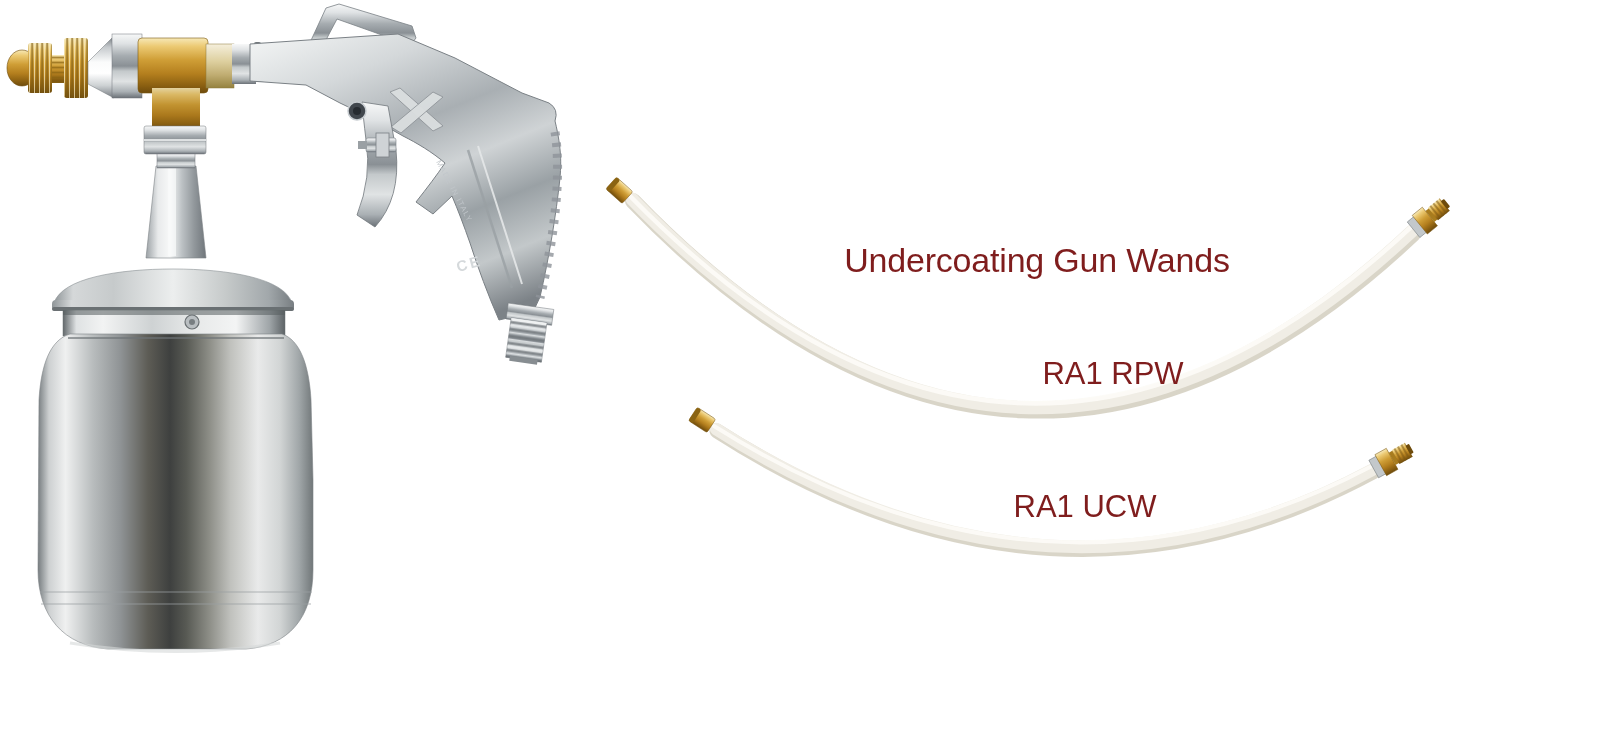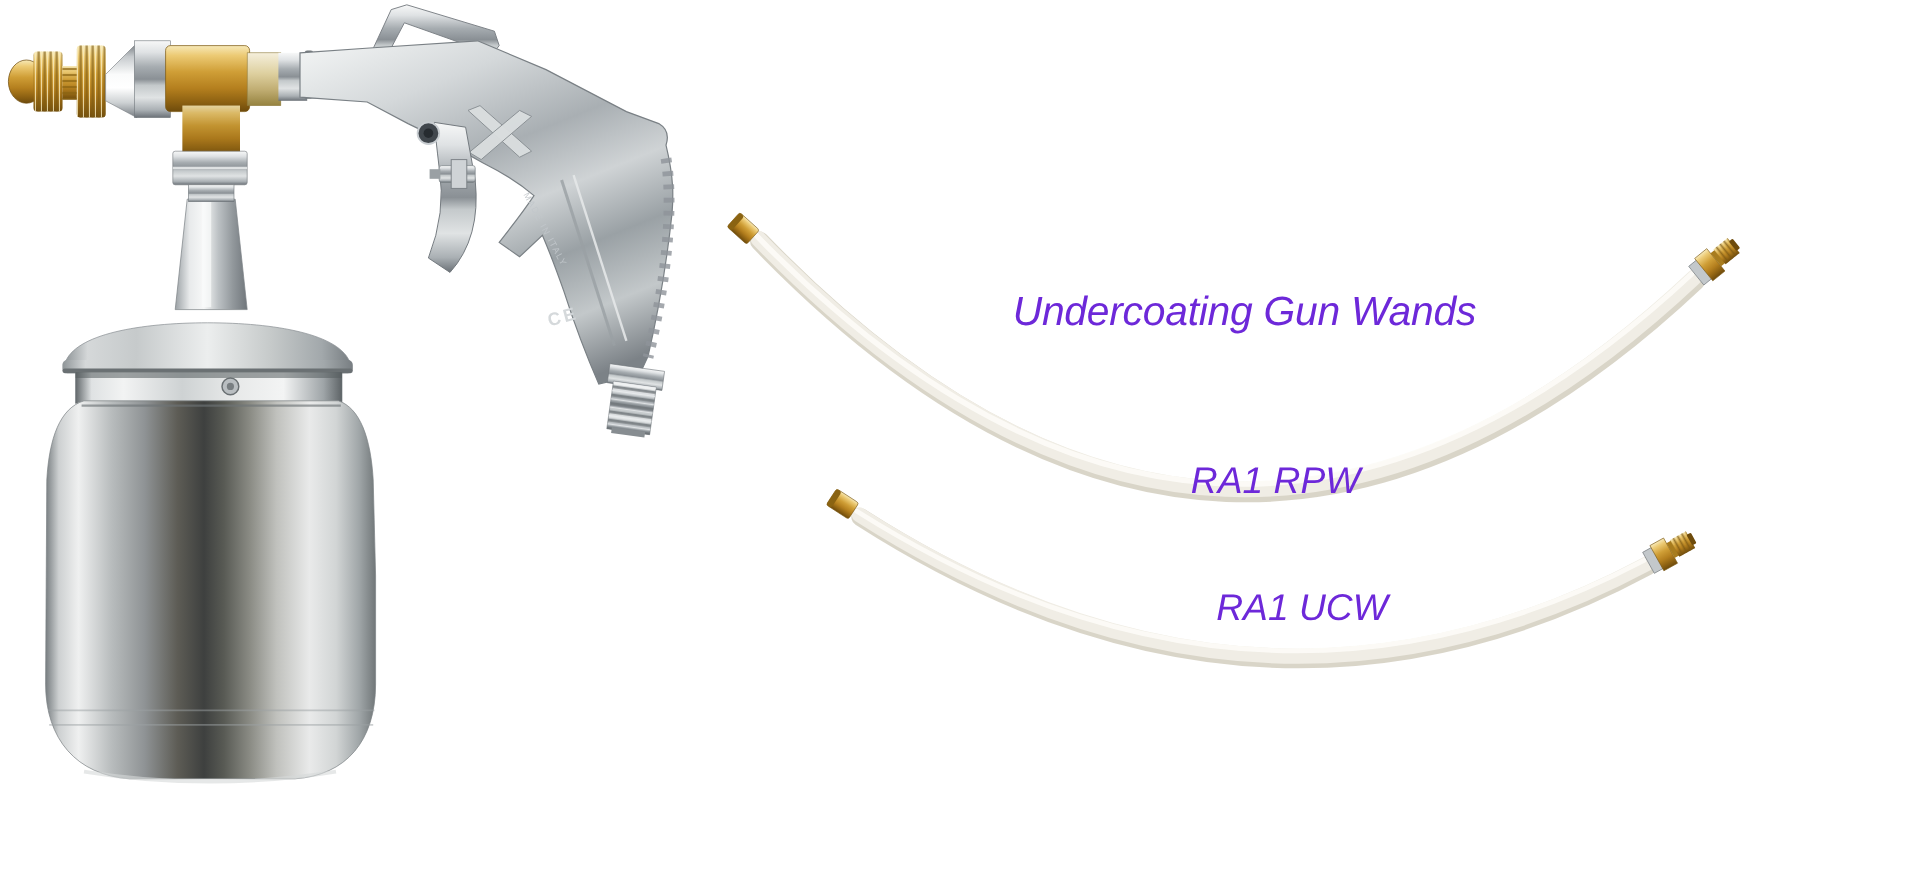--- a/index.html
+++ b/index.html
@@ -3,21 +3,21 @@
 <meta charset="utf-8">
 <style>
   html,body{margin:0;padding:0;}
   body{
     width:1600px;height:731px;position:relative;overflow:hidden;
     background:#ffffff;font-family:"Liberation Sans", sans-serif;
   }
   #stage{position:absolute;inset:0;}
   .label{
     position:absolute;transform:translateX(-50%);
-    color:#6d28d9;white-space:nowrap;line-height:1;font-style:italic;
+    color:#7f1d1d;white-space:nowrap;line-height:1;
   }
   .label-title{font-size:34px;letter-spacing:-0.2px;}
   .label-item{font-size:31px;}
 </style>
 </head>
 <body>
 
 <div id="stage">
 <svg width="1600" height="731" viewBox="0 0 1600 731" xmlns="http://www.w3.org/2000/svg">
   <defs>
@@ -227,15 +227,15 @@
       <rect x="23" y="-7" width="5" height="14" fill="#a87c1e"></rect>
       <rect x="27" y="-8" width="15" height="16" fill="url(#brassG)"></rect>
       <rect x="27" y="-8" width="15" height="16" fill="url(#brassThreadV)"></rect>
       <rect x="41" y="-5" width="4" height="10" rx="1" fill="#6e4b0c"></rect>
     </g>
   </g>
 </svg>
 
 
 <div class="label label-title" style="left:1037px;top:243px;">Undercoating Gun Wands</div>
-<div class="label label-item" style="left:1063px;top:358px;margin-top:27px;">RA1 RPW</div>
+<div class="label label-item" style="left:1113px;top:358px;">RA1 RPW</div>
 <div class="label label-item" style="left:1085px;top:491px;">RA1 UCW</div>
 </div>
 
 </body></html>

